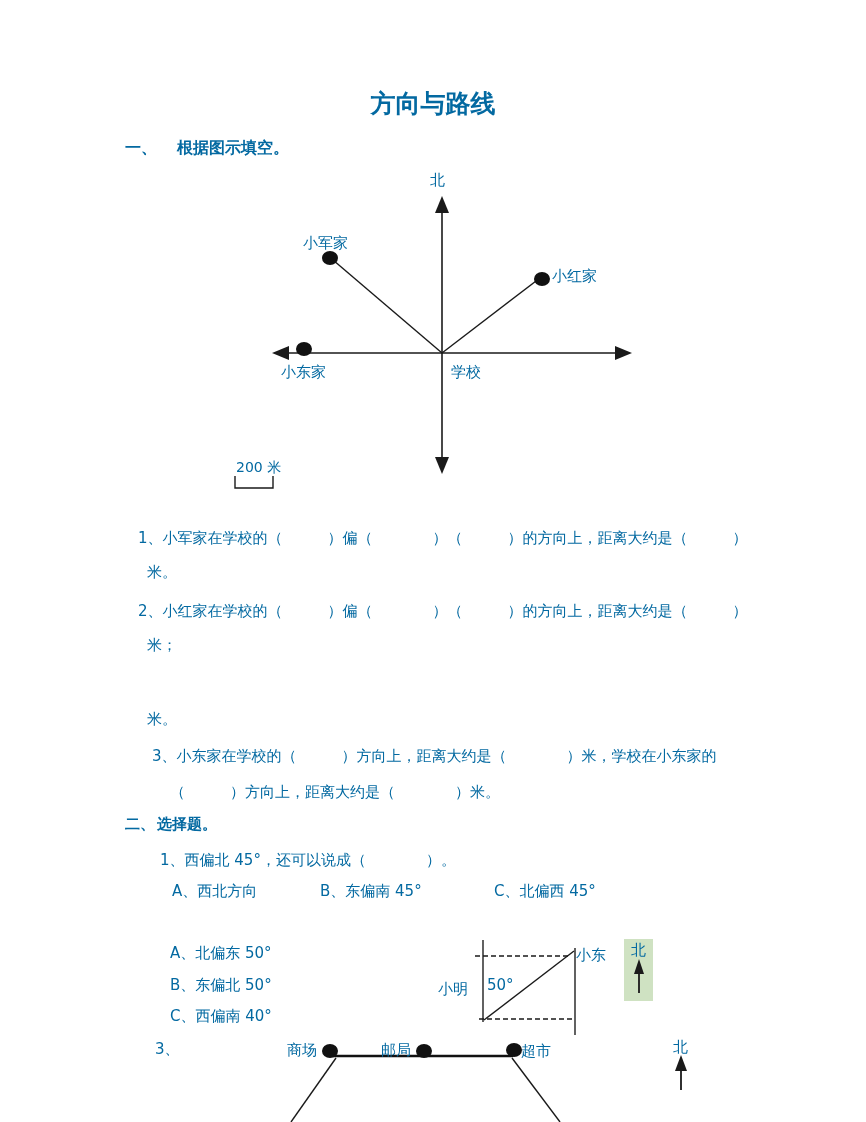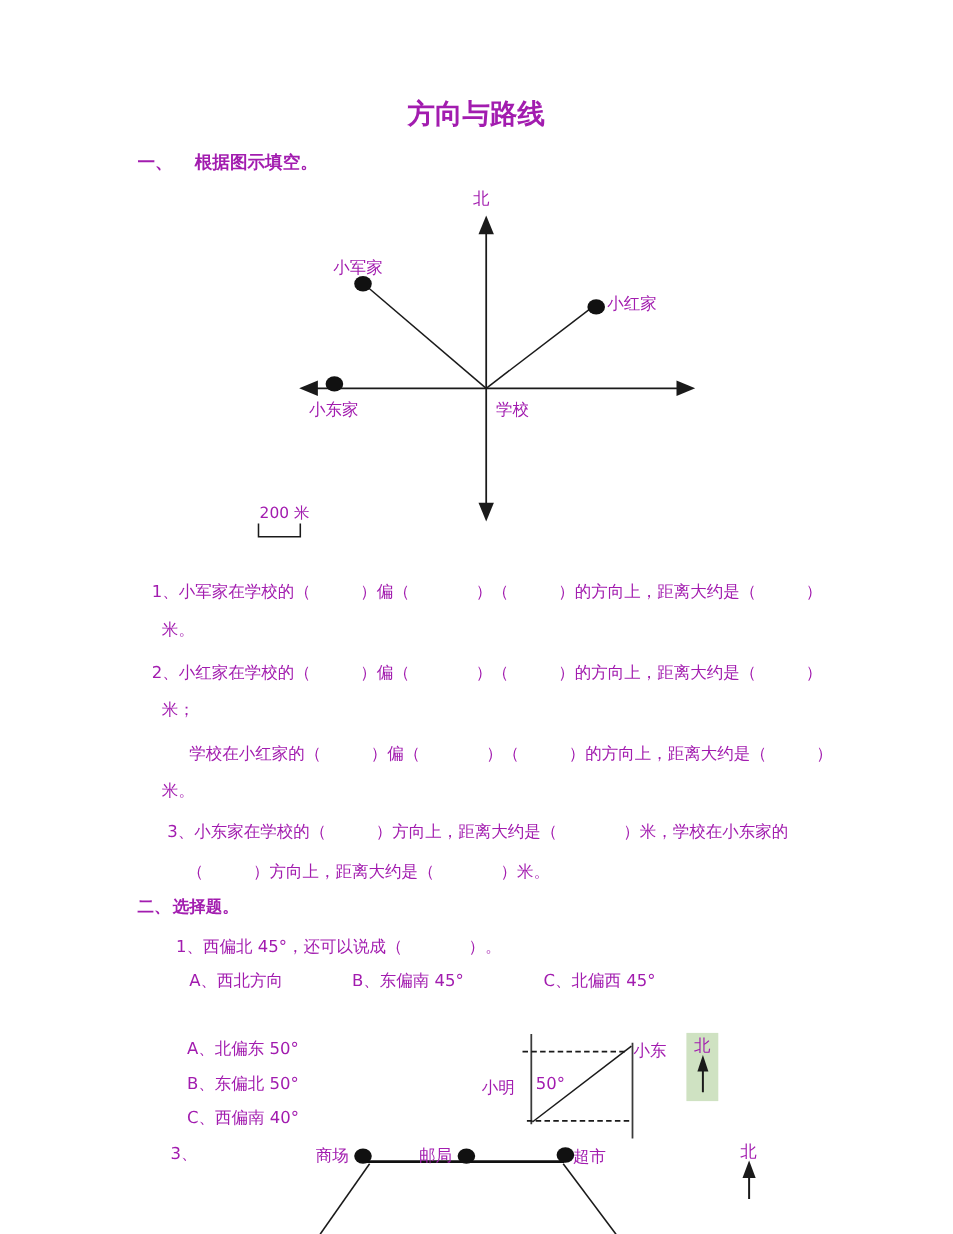--- a/index.html
+++ b/index.html
@@ -1,21 +1,21 @@
 <!DOCTYPE html>
 <html><head>
 <meta charset="utf-8">
 <style>
   html,body{margin:0;padding:0;background:#ffffff;}
   .page{
     position:relative;
     width:866px;height:1122px;
     background:#ffffff;
     font-family:"DejaVu Sans", sans-serif;
-    color:#a21caf;
+    color:#0369a1;
     overflow:hidden;
   }
   .abs{position:absolute;line-height:1.25;white-space:nowrap;}
   .title{
     left:0;top:88px;width:866px;
     text-align:center;
     font-size:25px;font-weight:bold;
   }
   .sec-head{font-size:16px;font-weight:bold;}
   .qline{font-size:15px;}
@@ -64,21 +64,20 @@
   <div class="abs dlabel" style="left:303px;top:234px;">小军家</div>
   <div class="abs dlabel" style="left:552px;top:267px;">小红家</div>
   <div class="abs dlabel" style="left:281px;top:363px;">小东家</div>
   <div class="abs dlabel" style="left:451px;top:363px;">学校</div>
   <div class="abs scale-label" style="left:236px;top:459px;">200 米</div>
 
   <div class="abs qline" style="left:138px;top:529px;">1、小军家在学校的（　　　）偏（　　　　）（　　　）的方向上，距离大约是（　　　）</div>
   <div class="abs qline" style="left:147px;top:563px;">米。</div>
   <div class="abs qline" style="left:138px;top:602px;">2、小红家在学校的（　　　）偏（　　　　）（　　　）的方向上，距离大约是（　　　）</div>
   <div class="abs qline" style="left:147px;top:636px;">米；</div>
-  <div class="abs qline" style="left:172px;top:676px;">学校在小红家的（　　　）偏（　　　　）（　　　）的方向上，距离大约是（　　　）</div>
   <div class="abs qline" style="left:147px;top:710px;">米。</div>
   <div class="abs qline" style="left:152px;top:747px;">3、小东家在学校的（　　　）方向上，距离大约是（　　　　）米，学校在小东家的</div>
   <div class="abs qline" style="left:170px;top:783px;">（　　　）方向上，距离大约是（　　　　）米。</div>
 
   <div class="abs sec-head" style="left:125px;top:815px;font-size:15px;">二、</div>
   <div class="abs sec-head" style="left:157px;top:815px;font-size:15px;">选择题。</div>
 
   <div class="abs qline" style="left:160px;top:851px;">1、西偏北 45°，还可以说成（　　　　）。</div>
   <div class="abs qline" style="left:172px;top:882px;">A、西北方向</div>
   <div class="abs qline" style="left:320px;top:882px;">B、东偏南 45°</div>

